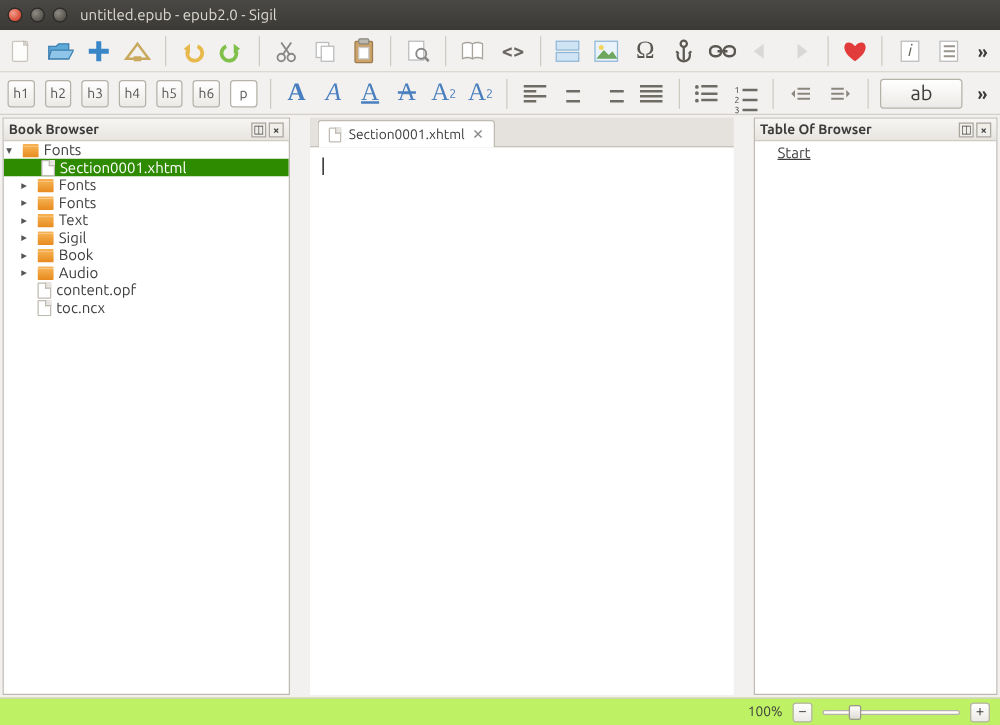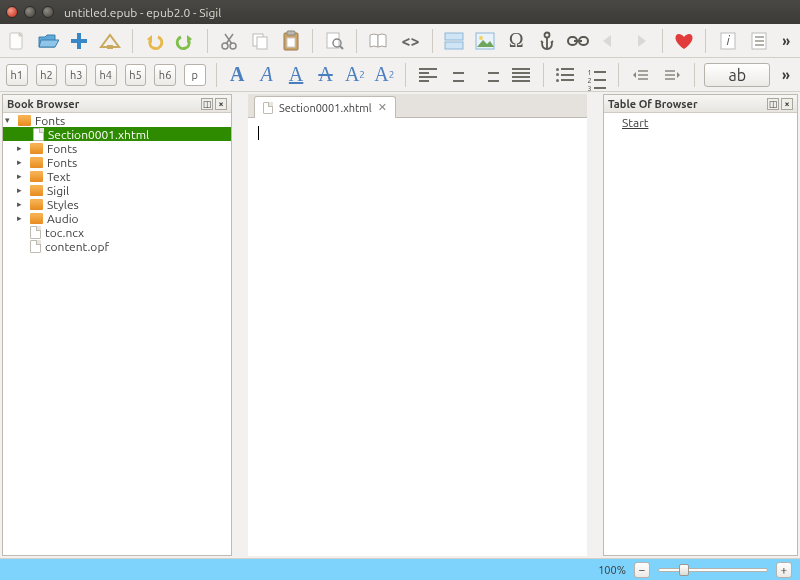--- a/index.html
+++ b/index.html
@@ -63,21 +63,21 @@
   .toc { padding: 2px 16px; font-size: 12px; text-decoration: underline; }
 
   
   .tabstrip { height: 24px; display: flex; align-items: flex-end; background: #e5e2dd; border-bottom: 1px solid #bfbbb3; padding-left: 6px;}
   .tab { height: 22px; background: #fff; border: 1px solid #bfbbb3; border-bottom: none; border-radius: 3px 3px 0 0; display:flex; align-items:center; gap:6px; padding: 0 8px; font-size:11px; position:relative; top:1px;}
   .tab .x { font-size: 11px; color:#888; }
   .editor { flex:1; background:#fff; padding: 8px 10px; position:relative; }
   .cursor { width:1px; height:14px; background:#000; }
 
   
-  .statusbar { height: 22px; background: #7dd3fc; border-top: 1px solid #d4d0c8; display:flex; align-items:center; justify-content:flex-end; padding: 1px 8px; gap:8px; font-size:11px;}
+  .statusbar { height: 22px; background: #bef264; border-top: 1px solid #d4d0c8; display:flex; align-items:center; justify-content:flex-end; padding: 1px 8px; gap:8px; font-size:11px;}
   .slider-track { width: 110px; height: 4px; background:#fff; border:1px solid #b6b2aa; border-radius:2px; position:relative;}
   .slider-thumb { position:absolute; left:20px; top:-5px; width:10px;height:12px;background:linear-gradient(#fff,#dedbd5);border:1px solid #9c988f;border-radius:2px;}
   .zbtn { width:16px;height:16px;border:1px solid #b6b2aa;border-radius:3px;background:linear-gradient(#fff,#eceae6);display:flex;align-items:center;justify-content:center;font-size:12px;line-height:1;}
 
   svg { display:block; }
 </style>
 </head>
 <body>
 
 <div class="titlebar">
@@ -359,36 +359,36 @@
           <span>Text</span>
         </div>
       <div class="tree-row indent1">
           <span class="arrow">▸</span>
           <span class="folder-ico"></span>
           <span>Sigil</span>
         </div>
       <div class="tree-row indent1">
           <span class="arrow">▸</span>
           <span class="folder-ico"></span>
-          <span>Styles</span>
+          <span>Book</span>
         </div>
       <div class="tree-row indent1">
           <span class="arrow">▸</span>
           <span class="folder-ico"></span>
           <span>Audio</span>
+        </div>
+      <div class="tree-row indent1">
+          <span class="arrow"></span>
+          <span class="file-ico"></span>
+          <span>content.opf</span>
         </div>
       <div class="tree-row indent1">
           <span class="arrow"></span>
           <span class="file-ico"></span>
           <span>toc.ncx</span>
-        </div>
-      <div class="tree-row indent1">
-          <span class="arrow"></span>
-          <span class="file-ico"></span>
-          <span>content.opf</span>
         </div>
     </div>
   </div>
 
   <div class="panel-center">
     <div class="tabstrip">
       <div class="tab">
         <span class="file-ico" style="width:10px;height:12px;"></span>
         <span>Section0001.xhtml</span>
         <span class="x">✕</span>

